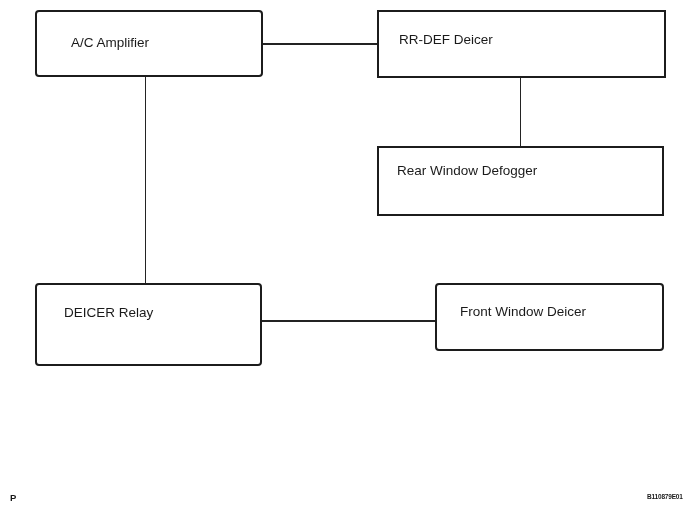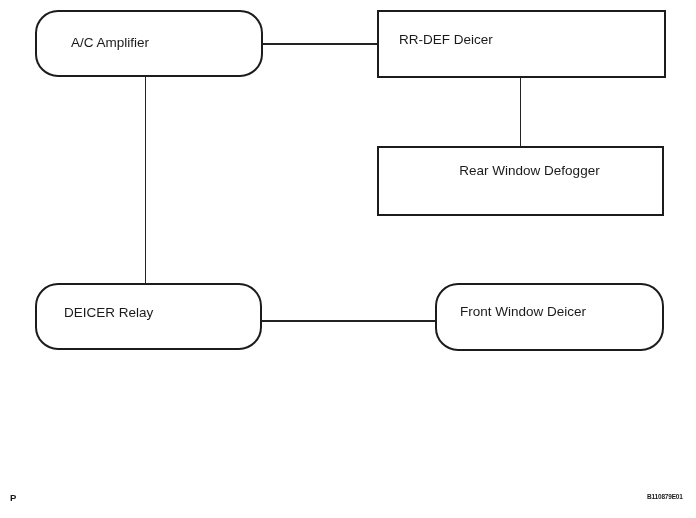--- a/index.html
+++ b/index.html
@@ -21,32 +21,32 @@
     background: #ffffff;
     border: 2px solid #1c1c1c;
     color: #1a1a1a;
     font-size: 13.5px;
     line-height: 1;
   }
   .node .label {
     display: block;
   }
   .rounded {
-    border-radius: 23px;
+    border-radius: 4px;
   }
   .edge {
     position: absolute;
     background: #232323;
   }
 
   
   .node-ac            { left: 35px;  top: 10px;  width: 228px; height: 67px; padding: 24px 0 0 34px; }
   .node-rrdef         { left: 377px; top: 10px;  width: 289px; height: 68px; padding: 21px 0 0 20px; }
-  .node-defogger      { left: 377px; top: 146px; width: 287px; height: 70px; padding: 16px 0 0 18px; text-align: center; }
-  .node-deicer-relay  { left: 35px;  top: 283px; width: 227px; height: 67px; padding: 21px 0 0 27px; }
+  .node-defogger      { left: 377px; top: 146px; width: 287px; height: 70px; padding: 16px 0 0 18px; }
+  .node-deicer-relay  { left: 35px;  top: 283px; width: 227px; height: 83px; padding: 21px 0 0 27px; }
   .node-front-deicer  { left: 435px; top: 283px; width: 229px; height: 68px; padding: 20px 0 4px 23px; }
 
   
   .edge-ac-rrdef        { left: 263px; top: 43px;  width: 114px; height: 1.6px; }
   .edge-rrdef-defogger  { left: 519.5px; top: 78px; width: 1.6px; height: 68px; }
   .edge-ac-deicer       { left: 144.5px; top: 77px; width: 1.6px; height: 206px; }
   .edge-deicer-front    { left: 262px; top: 320px; width: 173px; height: 1.6px; }
 
   .page-marker {
     position: absolute;

